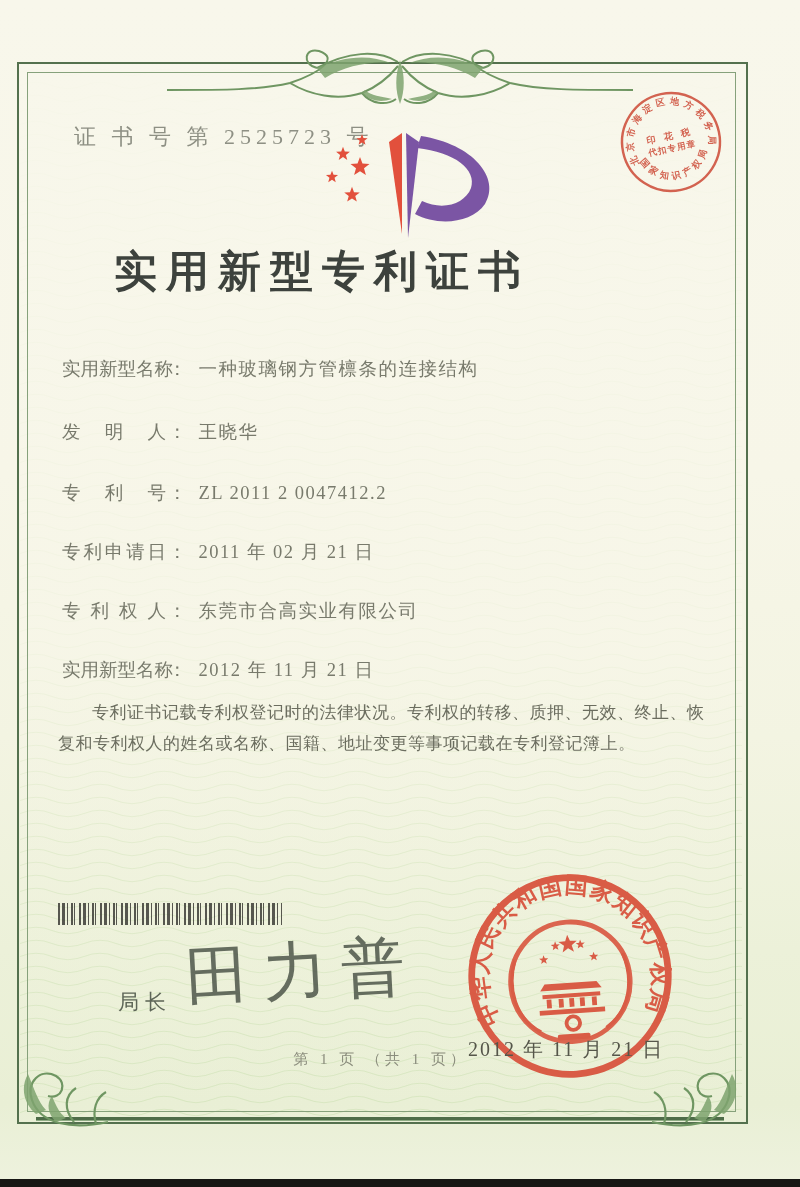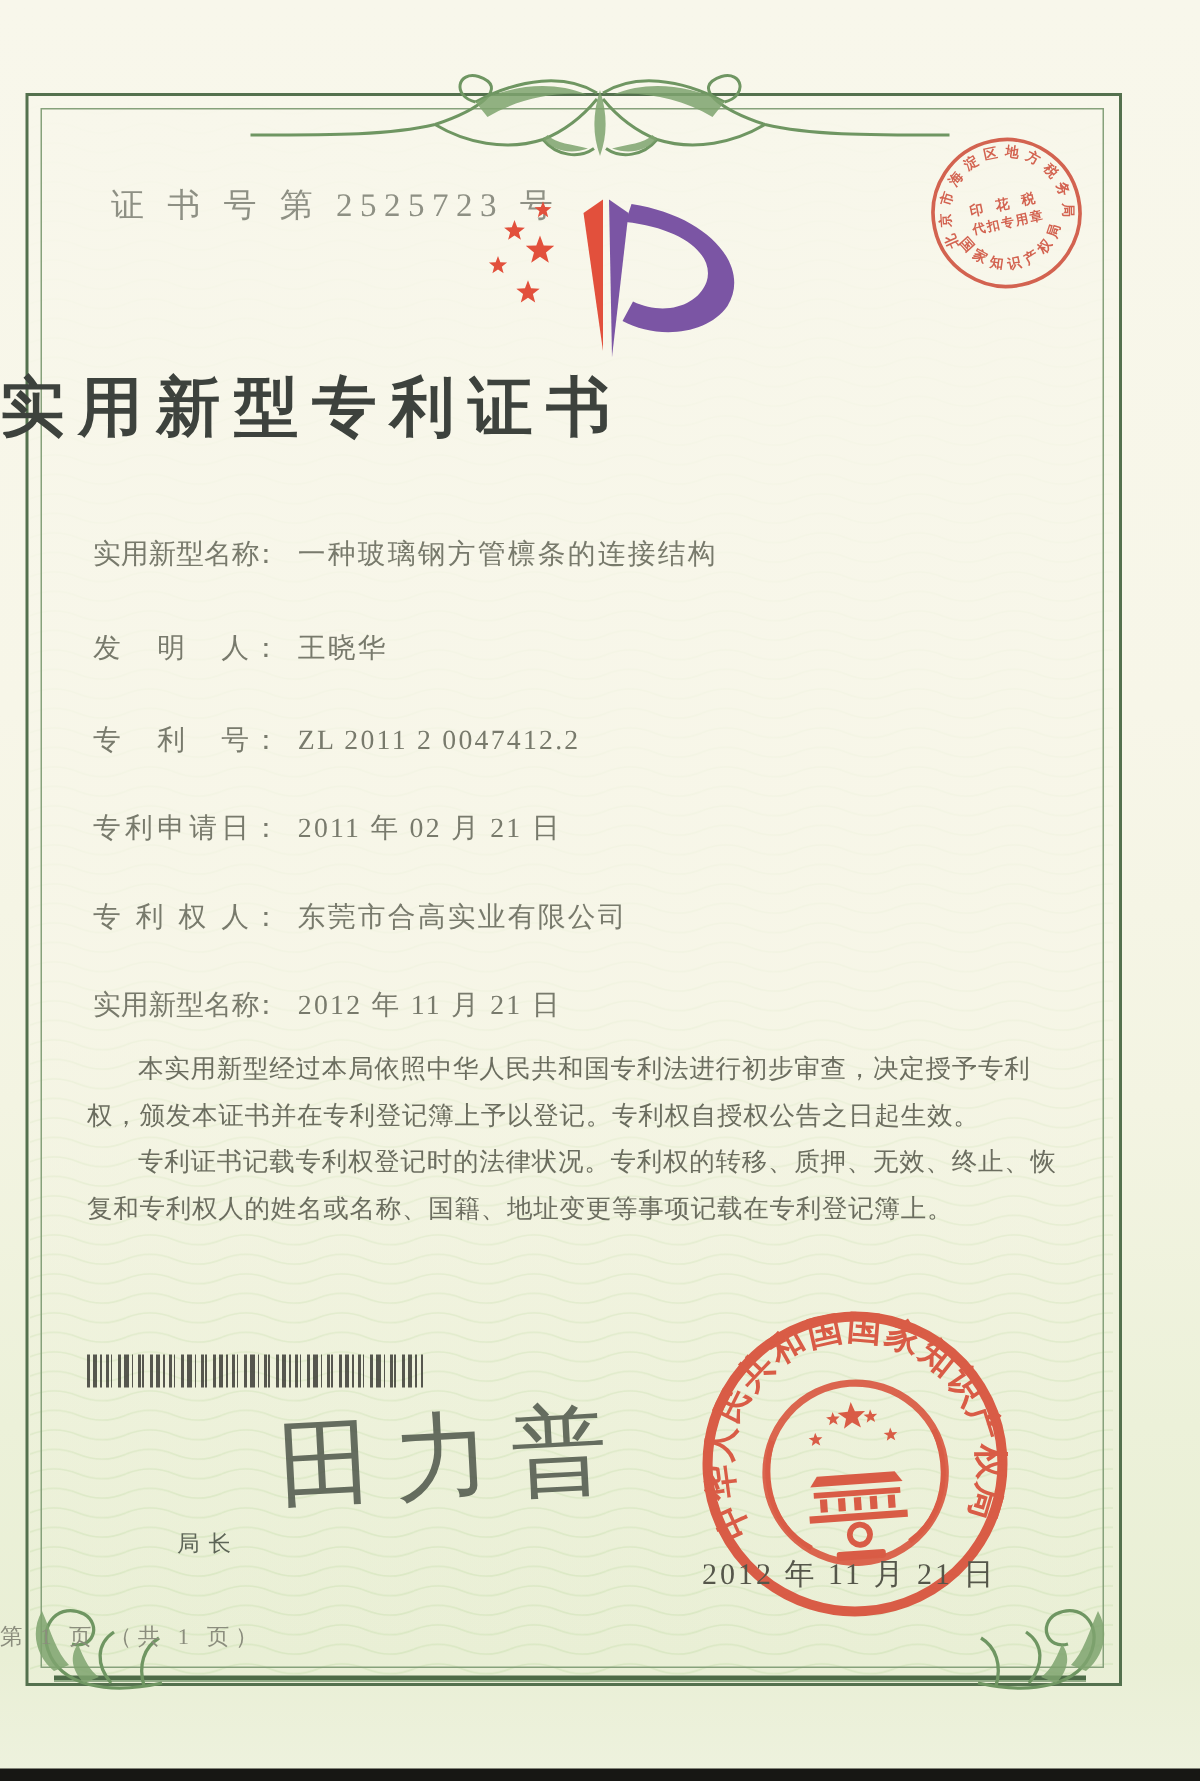--- a/index.html
+++ b/index.html
@@ -9,46 +9,46 @@
     background:linear-gradient(180deg,#f8f7eb 0%,#f7f6e8 40%,#f3f4e2 62%,#ecf1d9 80%,#e9efd5 93%,#eef2de 100%);
   }
   .abs{position:absolute;}
   
   .frame-outer{left:17px;top:62px;width:727px;height:1058px;border:2px solid #54714e;}
   .frame-inner{left:27px;top:72px;width:707px;height:1038px;border:1px solid #86a17b;}
   .bottom-rule{left:36px;top:1117px;width:688px;height:3px;background:#4e6c48;border-bottom:1px solid #8fac84;}
   .waves{left:20px;top:66px;z-index:0;pointer-events:none;}
   
   .cert-no{left:74px;top:122px;font-size:22px;color:#8e9084;letter-spacing:5px;z-index:2;}
-  .title{left:0;top:243px;width:644px;text-align:left;font-size:43px;letter-spacing:9px;
+  .title{left:0;top:243px;width:644px;text-align:center;font-size:43px;letter-spacing:9px;
          color:#3d423d;font-weight:600;z-index:2;}
   .field-row{position:absolute;left:62px;white-space:nowrap;font-size:18.5px;color:#787a6c;}
   .field-label{display:inline-block;width:104px;text-align:justify;text-align-last:justify;}
   .field-colon{display:inline-block;margin:0 2px 0 2px;}
   .field-value{letter-spacing:1.5px;margin-left:10px;}
   .r1{top:356px;} .r2{top:419px;} .r3{top:480px;} .r4{top:539px;} .r5{top:598px;} .r6{top:657px;}
   .body-text{left:58px;top:698px;width:656px;z-index:2;font-size:17px;line-height:1.82;
              color:#6b6d5f;letter-spacing:0.5px;}
   .body-text p{margin:0;text-indent:2em;}
   .barcode{left:58px;top:903px;width:224px;height:22px;opacity:.8;z-index:2;
     background:repeating-linear-gradient(90deg,
       #30302b 0 2px,transparent 2px 4px,
       #30302b 4px 7px,transparent 7px 9px,
       #30302b 9px 10px,transparent 10px 13px,
       #30302b 13px 15px,transparent 15px 16px,
       #30302b 16px 17px,transparent 17px 21px);}
-  .director{left:118px;top:988px;font-size:15px;color:#5d6557;letter-spacing:6px;z-index:2;margin-top:32px;}
+  .director{left:118px;top:988px;font-size:21px;color:#5d6557;letter-spacing:6px;z-index:2;}
   .signature{left:185px;top:928px;font-size:64px;color:#4e564a;letter-spacing:14px;z-index:2;
              transform:rotate(-3deg);font-family:"DejaVu Sans","Liberation Sans",sans-serif;
              font-weight:300;opacity:.85;}
   .tax-stamp{left:619px;top:90px;z-index:3;transform:rotate(-12deg);opacity:.9;}
   .logo{left:305px;top:120px;z-index:2;}
   .authority-seal{left:464px;top:870px;z-index:3;transform:rotate(-4deg);opacity:.92;}
   .seal-date{left:468px;top:1036px;font-size:20px;color:#55564ا;color:#55564a;letter-spacing:2px;z-index:4;}
-  .page-footer{left:0;top:1082px;width:762px;text-align:left;font-size:15px;color:#8b8d7d;
+  .page-footer{left:0;top:1050px;width:762px;text-align:center;font-size:15px;color:#8b8d7d;
                letter-spacing:4px;z-index:2;}
   .photo-edge{left:0;top:1179px;width:800px;height:8px;background:#171714;z-index:6;}
   .ornament{z-index:2;pointer-events:none;}
 </style>
 </head>
 <body>
 
 <svg class="abs waves" width="722" height="1052">
   <defs>
     <pattern id="wavep" width="64" height="13" patternUnits="userSpaceOnUse">
@@ -164,21 +164,20 @@
   <span class="field-label">专利申请日</span><span class="field-colon">：</span><span class="field-value">2011 年 02 月 21 日</span>
 </div>
 <div class="abs field-row r5">
   <span class="field-label">专利权人</span><span class="field-colon">：</span><span class="field-value">东莞市合高实业有限公司</span>
 </div>
 <div class="abs field-row r6">
   <span class="field-label">实用新型名称</span><span class="field-colon">：</span><span class="field-value">2012 年 11 月 21 日</span>
 </div>
 
 <div class="abs body-text">
-  <p>本实用新型经过本局依照中华人民共和国专利法进行初步审查，决定授予专利权，颁发本证书并在专利登记簿上予以登记。专利权自授权公告之日起生效。</p>
   <p>专利证书记载专利权登记时的法律状况。专利权的转移、质押、无效、终止、恢复和专利权人的姓名或名称、国籍、地址变更等事项记载在专利登记簿上。</p>
 </div>
 
 <div class="abs barcode"></div>
 
 <div class="abs director">局长</div>
 <div class="abs signature">田力普</div>
 
 <svg class="abs authority-seal" width="212" height="212" viewBox="0 0 220 220">
   <defs>

